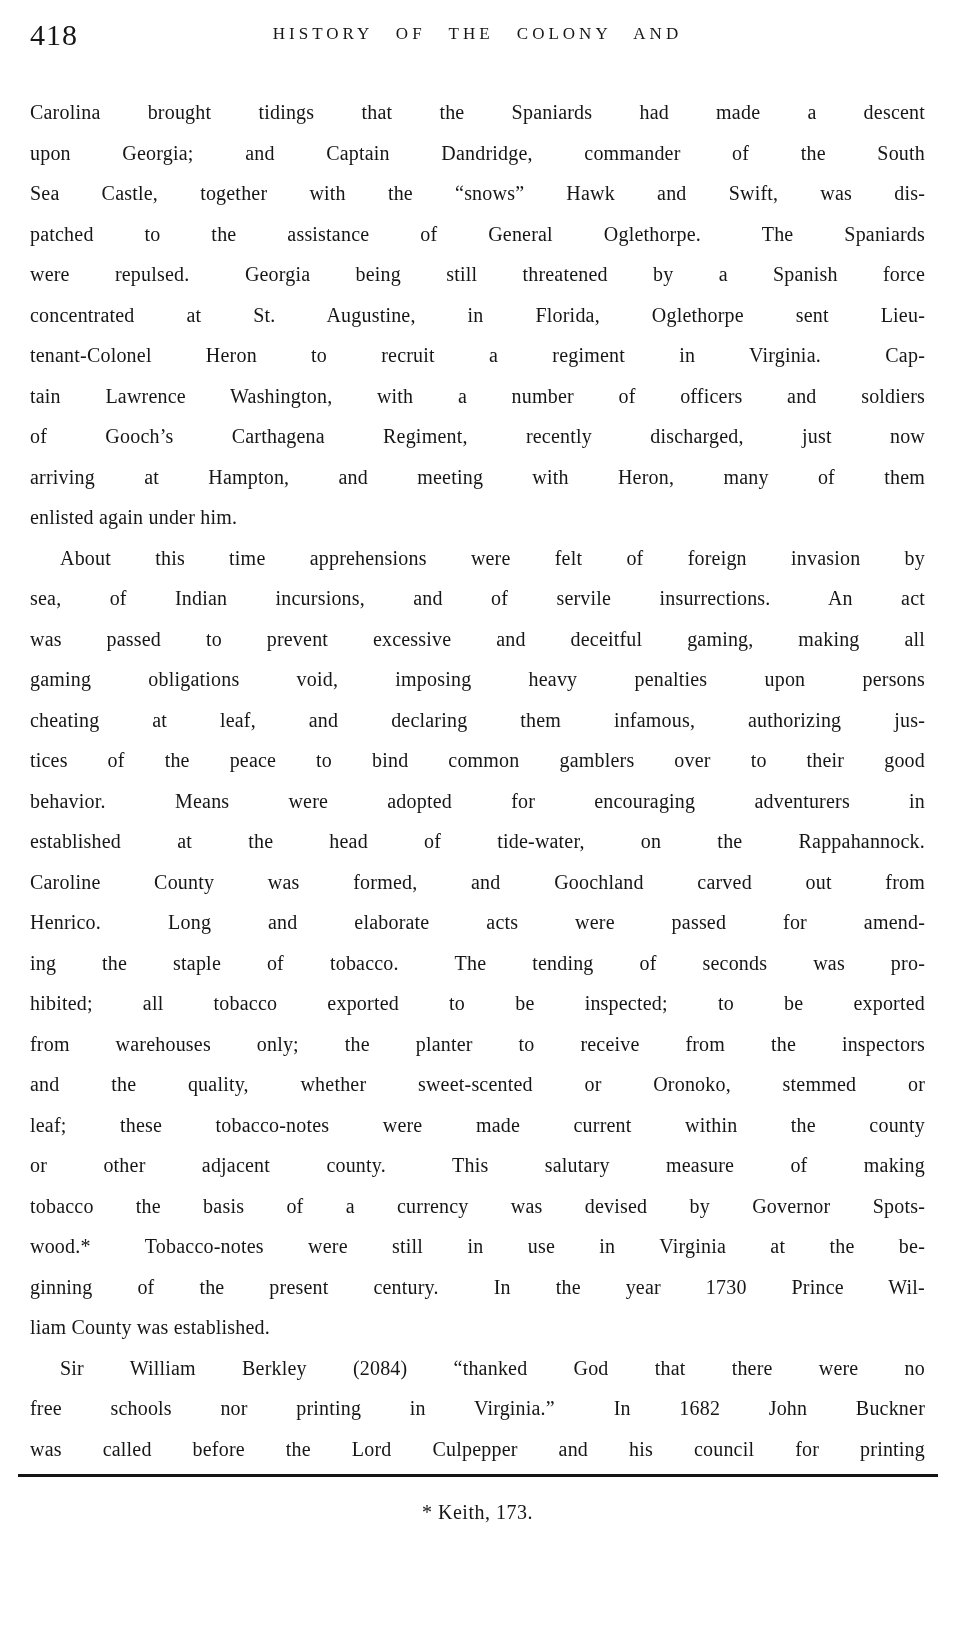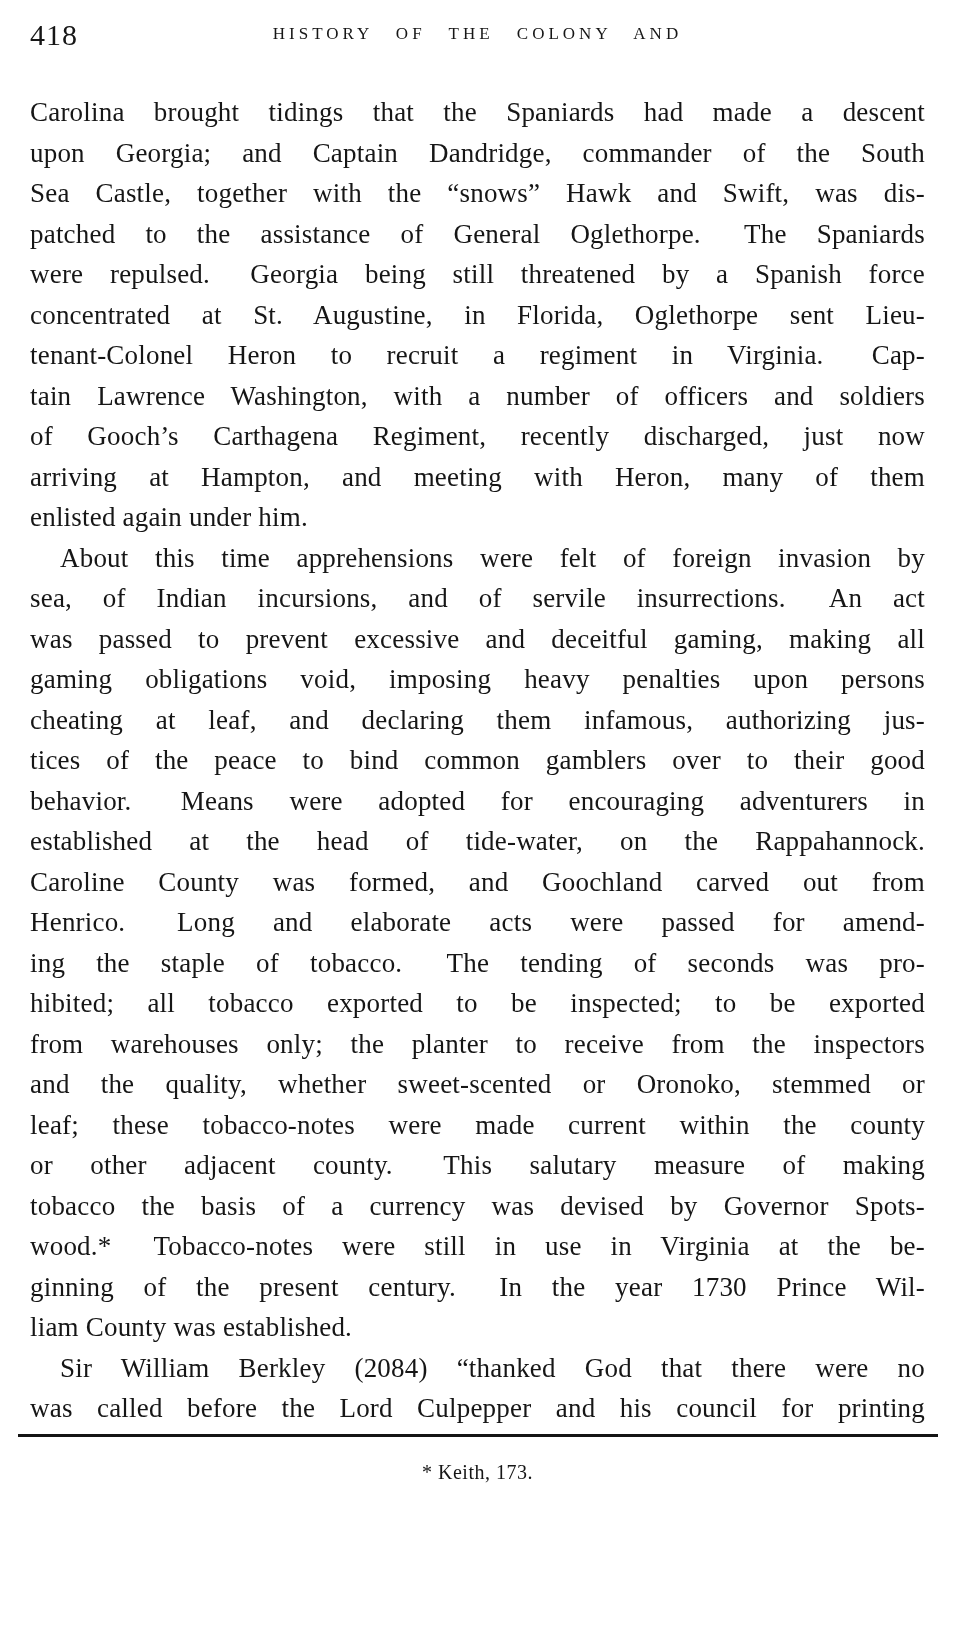--- a/index.html
+++ b/index.html
@@ -31,21 +31,21 @@
   }
   .running-header {
     text-align: center;
     font-size: 17px;
     letter-spacing: 4px;
     word-spacing: 15px;
     padding-top: 8px;
   }
   .body-text {
     margin-top: 38px;
-    font-size: 27px;
+    font-size: 20px;
     line-height: 40.5px;
     letter-spacing: 0.2px;
   }
   .line {
     text-align: justify;
     text-align-last: justify;
     white-space: nowrap;
   }
   .line.flush {
     text-align-last: left;
@@ -106,20 +106,21 @@
       <div class="line">hibited; all tobacco exported to be inspected; to be exported</div>
       <div class="line">from warehouses only; the planter to receive from the inspectors</div>
       <div class="line">and the quality, whether sweet-scented or Oronoko, stemmed or</div>
       <div class="line">leaf; these tobacco-notes were made current within the county</div>
       <div class="line">or other adjacent county.  This salutary measure of making</div>
       <div class="line">tobacco the basis of a currency was devised by Governor Spots-</div>
       <div class="line">wood.*  Tobacco-notes were still in use in Virginia at the be-</div>
       <div class="line">ginning of the present century.  In the year 1730 Prince Wil-</div>
       <div class="line flush">liam County was established.</div>
       <div class="line indent">Sir William Berkley (2084) “thanked God that there were no</div>
+      <div class="line">free schools nor printing in Virginia.”  In 1682 John Buckner</div>
       <div class="line">was called before the Lord Culpepper and his council for printing</div>
     </div>
 
   <div class="page-footer">
     <div class="footnote-rule"></div>
     <div class="footnote">* Keith, 173.</div>
   </div>
 
 </div>
 

